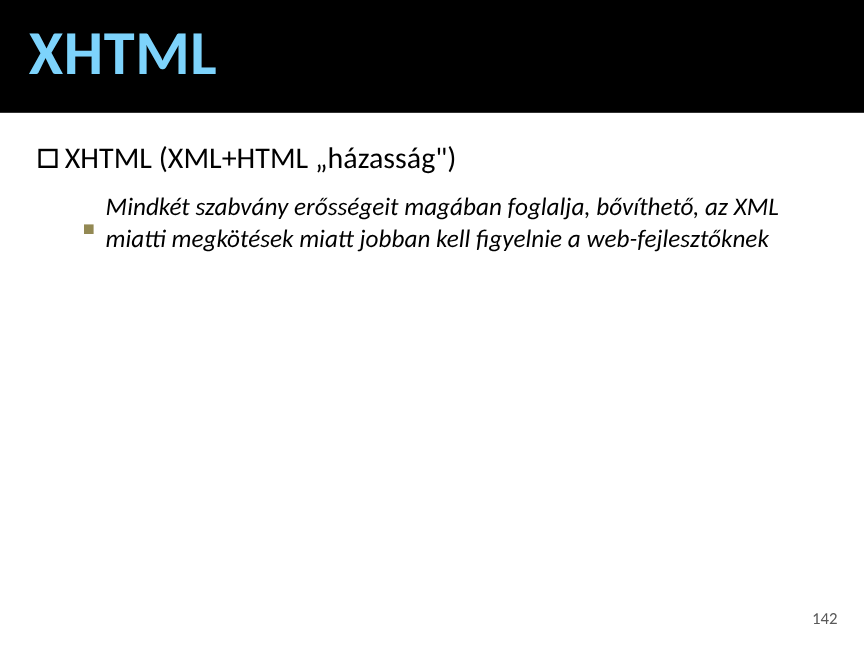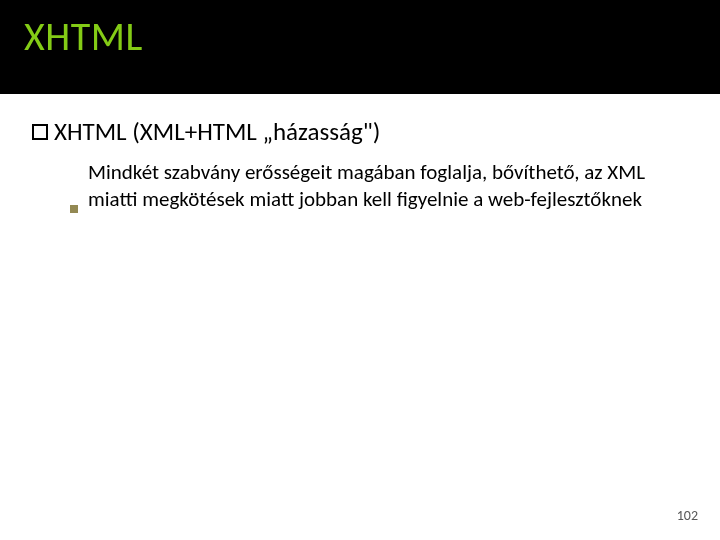--- a/index.html
+++ b/index.html
@@ -10,23 +10,23 @@
     font-family: "Segoe UI", "Calibri", "Candara", sans-serif;
     position: relative;
     overflow: hidden;
   }
   .title-band {
     background: #000000;
     padding: 12px 24px 24px 24px;
     height: 94px;
   }
   .title-text {
-    color: #84cc16;
-    font-size: 40px;
-    font-weight: 400;
+    color: #7dd3fc;
+    font-size: 52px;
+    font-weight: 700;
     letter-spacing: 0.5px;
   }
   .content {
     padding: 22px 28px 0 28px;
     color: #000;
   }
   .level1 {
     display: flex;
     align-items: flex-start;
     gap: 6px;
@@ -44,23 +44,24 @@
     font-weight: 400;
     line-height: 1.25;
   }
   .sublist {
     margin-top: 12px;
     margin-left: 42px;
     max-width: 610px;
   }
   .subitem {
     display: flex;
-    align-items: flex-end;
+    align-items: center;
     gap: 10px;
     margin-bottom: 4px;
+    font-style: italic;
   }
   .sub-bullet {
     width: 8px;
     height: 8px;
     background: #938953;
     margin-top: 10px;
     flex: 0 0 auto;
   }
   .sub-text {
     font-size: 21px;
@@ -89,13 +90,13 @@
   </div>
 
   <div class="sublist">
     <div class="subitem">
       <span class="sub-bullet"></span>
       <span class="sub-text">Mindkét szabvány erősségeit magában foglalja, bővíthető, az XML miatti megkötések miatt jobban kell figyelnie a web-fejlesztőknek</span>
     </div>
   </div>
 </div>
 
-<div class="page-number">102</div>
+<div class="page-number">142</div>
 
 </body></html>

